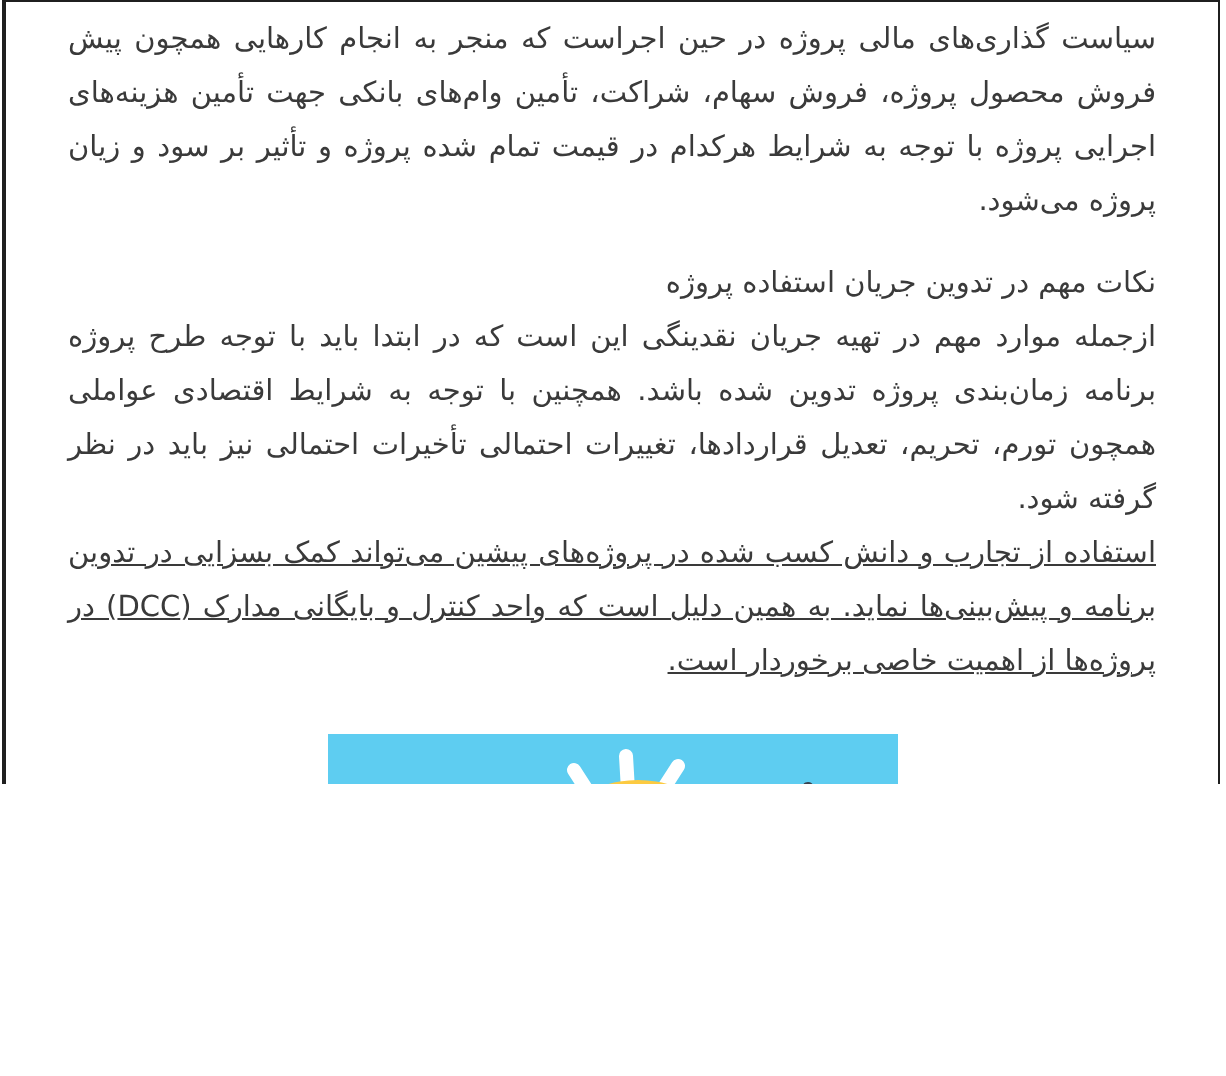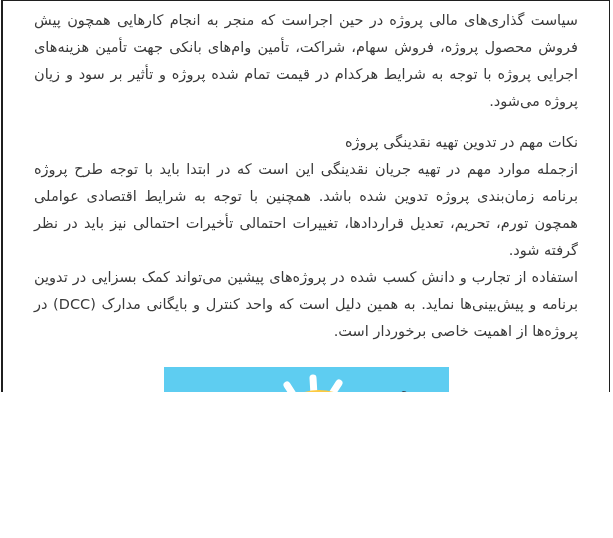--- a/index.html
+++ b/index.html
@@ -31,37 +31,37 @@
   .content p{margin:0;}
   .para-1{margin:0;}
   .section-heading{
     margin:14px 0 0 0;
     font-size:14.5px;
     font-weight:normal;
     line-height:27px;
     color:#3a3a3a;
   }
   .para-2{margin-top:6px;}
-  .para-3{margin-top:7px;}
+  .para-3{margin-top:7px;text-decoration:underline;}
   .illustration{
     margin:22px auto 0 auto;
     width:285px;height:171px;
     direction:ltr;
   }
 </style>
 </head>
 <body>
 
 <div class="screen">
   <div class="page-frame">
     <div class="content">
 
       <p class="para-1">سیاست گذاری‌های مالی پروژه در حین اجراست که منجر به انجام کارهایی همچون پیش فروش محصول پروژه، فروش سهام، شراکت، تأمین وام‌های بانکی جهت تأمین هزینه‌های اجرایی پروژه با توجه به شرایط هرکدام در قیمت تمام شده پروژه و تأثیر بر سود و زیان پروژه می‌شود.</p>
 
-      <h3 class="section-heading">نکات مهم در تدوین تهیه نقدینگی پروژه</h3>
+      <h3 class="section-heading">نکات مهم در تدوین جریان استفاده پروژه</h3>
 
       <p class="para-2">ازجمله موارد مهم در تهیه جریان نقدینگی این است که در ابتدا باید با توجه طرح پروژه برنامه زمان‌بندی پروژه تدوین شده باشد. همچنین با توجه به شرایط اقتصادی عواملی همچون تورم، تحریم، تعدیل قراردادها، تغییرات احتمالی تأخیرات احتمالی نیز باید در نظر گرفته شود.</p>
 
       <p class="para-3">استفاده از تجارب و دانش کسب شده در پروژه‌های پیشین می‌تواند کمک بسزایی در تدوین برنامه و پیش‌بینی‌ها نماید. به همین دلیل است که واحد کنترل و بایگانی مدارک (DCC) در پروژه‌ها از اهمیت خاصی برخوردار است.</p>
 
       <div class="illustration">
         <svg width="285" height="171" viewBox="0 0 285 171" xmlns="http://www.w3.org/2000/svg">
 
           <rect x="0" y="0" width="285" height="171" fill="#5ecdf1"></rect>
 

